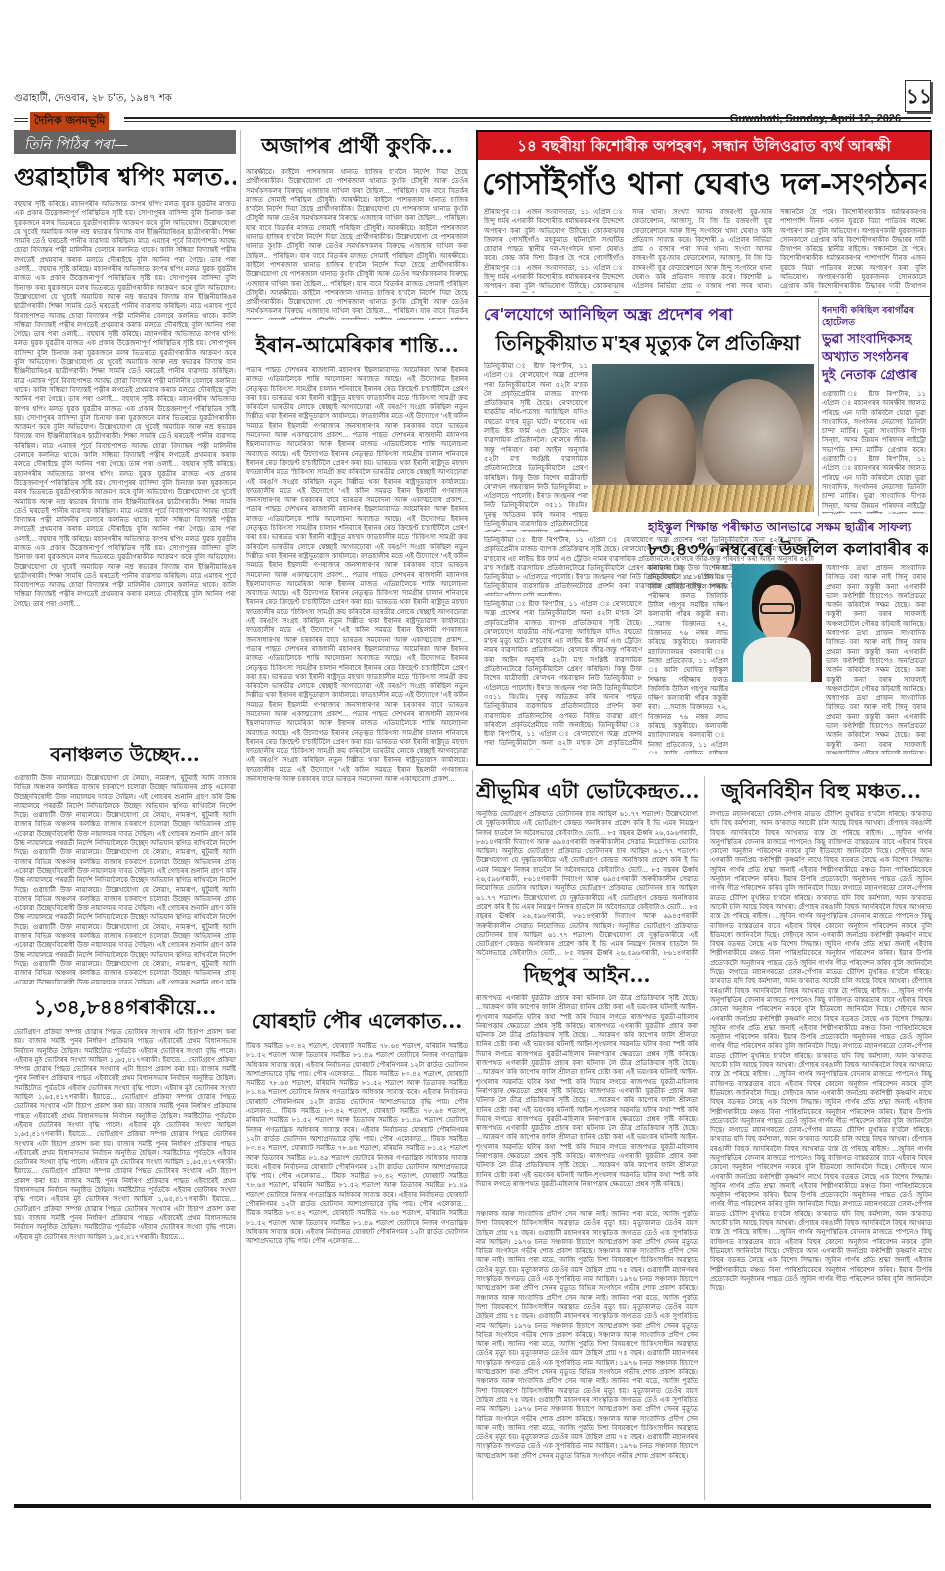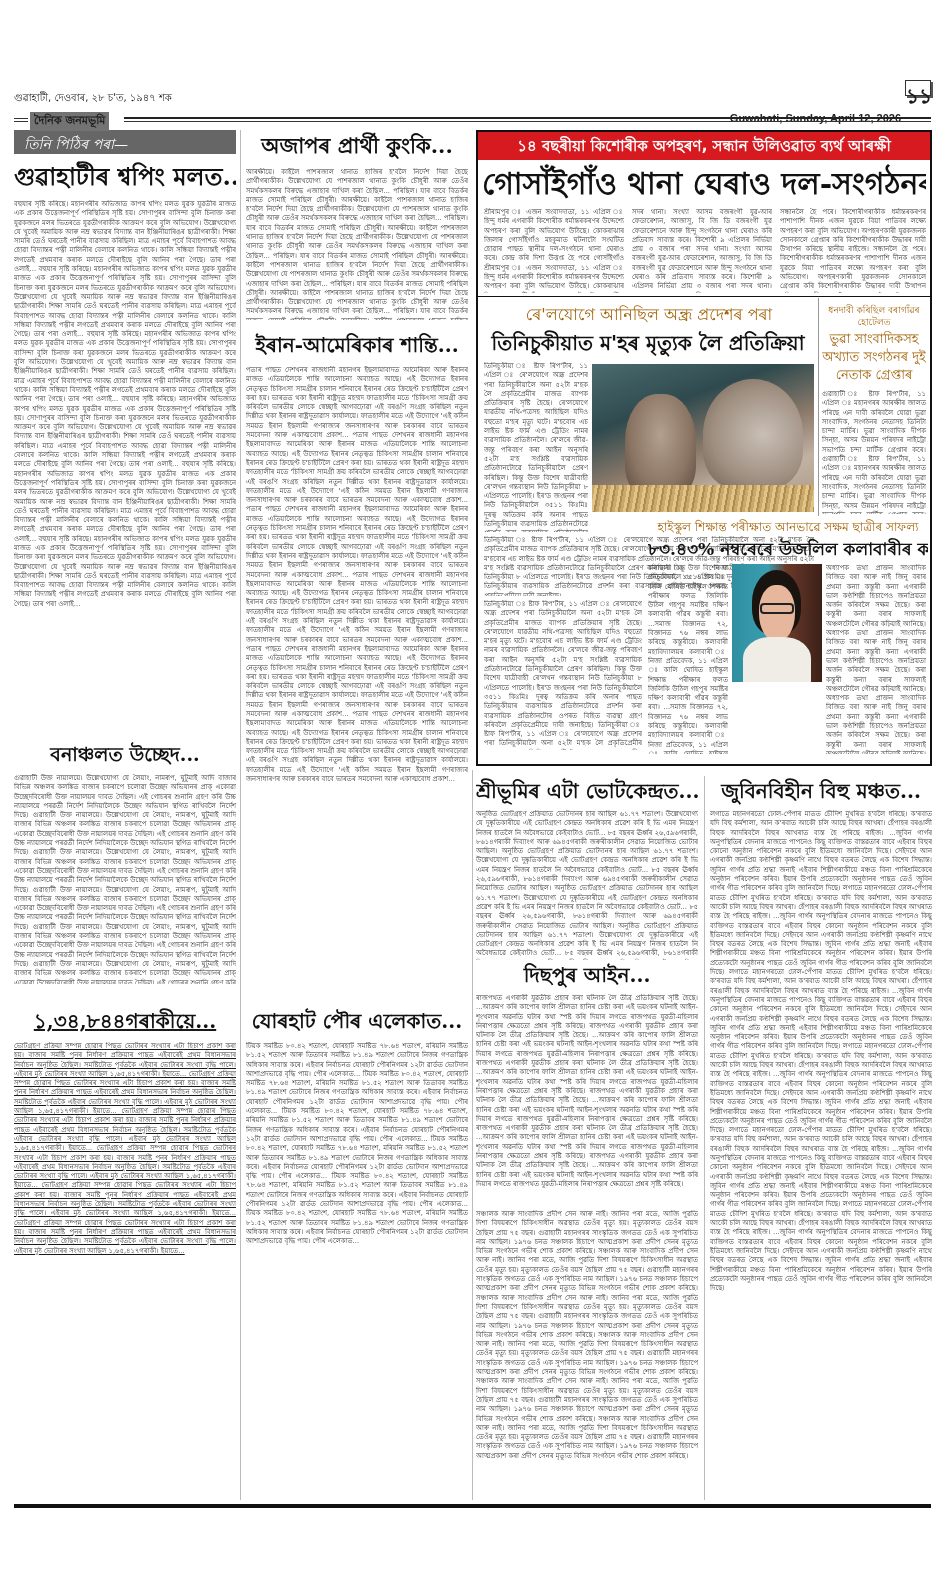--- a/index.html
+++ b/index.html
@@ -4,23 +4,23 @@
 <style>
   * { box-sizing: border-box; margin: 0; padding: 0; }
   html, body { width: 945px; height: 1571px; background: #fff; overflow: hidden; }
   body { position: relative; font-family: "DejaVu Sans", sans-serif; color: #1a1a1a; }
 
   .abs { position: absolute; }
 
   
   .date-left { left: 14px; top: 90px; font-size: 10px; color: #222; }
   .date-right { right: 44px; top: 88px; font-size: 11px; font-weight: bold; font-family: "Liberation Sans", sans-serif; color: #222; margin-top: 24px; }
-  .page-num { right: 14px; top: 80px; width: 26px; height: 16px; border: 1px solid #333; box-shadow: 2px 2px 0 #555; font-size: 20px; font-weight: bold; text-align: center; line-height: 30px; background: #fff; }
+  .page-num { right: 14px; top: 80px; width: 26px; height: 32px; border: 1px solid #333; box-shadow: 2px 2px 0 #555; font-size: 20px; font-weight: bold; text-align: center; line-height: 30px; background: #fff; }
   .masthead-row { left: 14px; right: 14px; top: 113px; height: 14px; }
-  .masthead-name { position: absolute; left: 16px; top: -1px; font-size: 11px; font-weight: bold; background: #737373; padding: 0 4px; z-index: 2; }
+  .masthead-name { position: absolute; left: 16px; top: -1px; font-size: 11px; font-weight: bold; background: #c2410c; padding: 0 4px; z-index: 2; }
   .masthead-rule-l { position: absolute; left: 0; width: 14px; top: 5px; border-top: 1px solid #333; border-bottom: 1px solid #333; height: 4px; }
   .masthead-rule-r { position: absolute; left: 110px; right: 0; top: 4px; border-top: 2px solid #222; border-bottom: 1px solid #333; height: 5px; }
 
   
   .col { position: absolute; overflow: hidden; }
   .col-rule { position: absolute; width: 1px; background: #bbb; }
 
   .kicker-box { left: 14px; top: 130px; width: 222px; height: 24px; background: #666; color: #fff; font-style: italic; font-size: 14px; padding: 3px 10px; }
   .headline { font-weight: bold; text-align: center; color: #111; font-family: "DejaVu Serif", serif; white-space: nowrap; overflow: hidden; }
   .body-text { font-size: 6.8px; line-height: 9.3px; text-align: justify; color: #333; font-family: "DejaVu Sans", sans-serif; }
@@ -33,21 +33,21 @@
   .photo-buffalo { position: absolute; background: linear-gradient(160deg, #4a6b6f 0%, #2f4a4e 30%, #8c7a6b 55%, #c2b2a3 75%, #a89683 100%); }
   .photo-buffalo .animal1 { position:absolute; left: 15%; top: 20%; width: 32%; height: 70%; background: radial-gradient(ellipse at 50% 40%, #b3a08f 0%, #8a7463 60%, #5a4a3f 100%); border-radius: 45% 45% 30% 30%; }
   .photo-buffalo .animal2 { position:absolute; left: 50%; top: 10%; width: 45%; height: 75%; background: radial-gradient(ellipse at 60% 50%, #c9bfb5 0%, #9e8e80 60%, #6d5e52 100%); border-radius: 50% 50% 35% 35%; }
   .photo-buffalo .straw { position:absolute; left:0; right:0; bottom:0; height: 18%; background: repeating-linear-gradient(100deg, #c9a86b 0 3px, #e0c488 3px 6px, #b08a4f 6px 8px); }
   .photo-girl { position: absolute; background: linear-gradient(90deg, #2f8fa0 0%, #3a9eb0 40%, #6b3a2a 60%, #3b2018 100%); overflow: hidden; }
   .photo-girl .hair { position:absolute; left: 22%; top: 5%; width: 55%; height: 55%; background: #1a1411; border-radius: 50% 50% 40% 40%; }
   .photo-girl .face { position:absolute; left: 30%; top: 18%; width: 40%; height: 48%; background: #e6b79c; border-radius: 45% 45% 50% 50%; }
   .photo-girl .glasses { position:absolute; left: 31%; top: 33%; width: 38%; height: 9%; border: 2px solid #222; border-radius: 4px; }
   .photo-girl .dress { position:absolute; left: 12%; top: 62%; width: 76%; height: 45%; background: #f0ede6; border-radius: 40% 40% 0 0; }
 
-  .side-head { text-align: center; font-weight: normal; color: #a16207; }
+  .side-head { text-align: left; font-weight: bold; color: #4c1d95; }
 
   .footer-rule { left: 14px; right: 14px; top: 1504px; height: 4px; background: #111; }
 </style>
 </head>
 <body>
 
 <div class="abs date-left">গুৱাহাটী, দেওবাৰ, ২৮ চ'ত, ১৯৪৭ শক</div>
 <div class="abs date-right">Guwahati, Sunday, April 12, 2026</div>
 <div class="abs page-num">১১</div>
 <div class="abs masthead-row">
@@ -60,21 +60,21 @@
 
 <div class="col" style="left:14px; top:160px; width:222px; height:1340px;">
   <div>
     <div class="headline" style="font-size:24px; line-height:34px; margin-bottom:6px;">গুৱাহাটীৰ শ্বপিং মলত...</div>
     <div class="body-text" style="height:520px; overflow:hidden;">বহুযাৰ সৃষ্টি কৰিছে। মহানগৰীৰ অভিজাত কাপৰ শ্বপিং মলত যুৱক যুৱতীৰ মাজত এক প্ৰকাৰ উত্তেজনাপূৰ্ণ পৰিস্থিতিৰ সৃষ্টি হয়। সোণাপুৰৰ বাসিন্দা বুলি চিনাক্ত কৰা যুৱকজনে মলৰ ভিতৰতে যুৱতীগৰাকীক আক্ৰমণ কৰে বুলি অভিযোগ। উল্লেখযোগ্য যে খুবেই অমায়িক আৰু নম্ৰ স্বভাৱৰ বিদ্যান্ত বান ইঞ্জিনীয়াৰিঙৰ ছাত্ৰীগৰাকী। শিক্ষা সামৰি তেওঁ ঘৰতেই পানীৰ ব্যৱসায় কৰিছিল। মাত্ৰ এমাহৰ পূৰ্বে বিবাহপাশত আবদ্ধ হোৱা বিদ্যান্তৰ পত্নী মালিনীৰ বেলাৰে কলনিত থাকে। কালি সন্ধিয়া বিদ্যান্তই পত্নীৰ লগতেই প্ৰথমবাৰ কৰাক মলতে দৌৰাইছে বুলি আনিব পৰা গৈছে। তাৰ পৰা ওলাই... বহুযাৰ সৃষ্টি কৰিছে। মহানগৰীৰ অভিজাত কাপৰ শ্বপিং মলত যুৱক যুৱতীৰ মাজত এক প্ৰকাৰ উত্তেজনাপূৰ্ণ পৰিস্থিতিৰ সৃষ্টি হয়। সোণাপুৰৰ বাসিন্দা বুলি চিনাক্ত কৰা যুৱকজনে মলৰ ভিতৰতে যুৱতীগৰাকীক আক্ৰমণ কৰে বুলি অভিযোগ। উল্লেখযোগ্য যে খুবেই অমায়িক আৰু নম্ৰ স্বভাৱৰ বিদ্যান্ত বান ইঞ্জিনীয়াৰিঙৰ ছাত্ৰীগৰাকী। শিক্ষা সামৰি তেওঁ ঘৰতেই পানীৰ ব্যৱসায় কৰিছিল। মাত্ৰ এমাহৰ পূৰ্বে বিবাহপাশত আবদ্ধ হোৱা বিদ্যান্তৰ পত্নী মালিনীৰ বেলাৰে কলনিত থাকে। কালি সন্ধিয়া বিদ্যান্তই পত্নীৰ লগতেই প্ৰথমবাৰ কৰাক মলতে দৌৰাইছে বুলি আনিব পৰা গৈছে। তাৰ পৰা ওলাই... বহুযাৰ সৃষ্টি কৰিছে। মহানগৰীৰ অভিজাত কাপৰ শ্বপিং মলত যুৱক যুৱতীৰ মাজত এক প্ৰকাৰ উত্তেজনাপূৰ্ণ পৰিস্থিতিৰ সৃষ্টি হয়। সোণাপুৰৰ বাসিন্দা বুলি চিনাক্ত কৰা যুৱকজনে মলৰ ভিতৰতে যুৱতীগৰাকীক আক্ৰমণ কৰে বুলি অভিযোগ। উল্লেখযোগ্য যে খুবেই অমায়িক আৰু নম্ৰ স্বভাৱৰ বিদ্যান্ত বান ইঞ্জিনীয়াৰিঙৰ ছাত্ৰীগৰাকী। শিক্ষা সামৰি তেওঁ ঘৰতেই পানীৰ ব্যৱসায় কৰিছিল। মাত্ৰ এমাহৰ পূৰ্বে বিবাহপাশত আবদ্ধ হোৱা বিদ্যান্তৰ পত্নী মালিনীৰ বেলাৰে কলনিত থাকে। কালি সন্ধিয়া বিদ্যান্তই পত্নীৰ লগতেই প্ৰথমবাৰ কৰাক মলতে দৌৰাইছে বুলি আনিব পৰা গৈছে। তাৰ পৰা ওলাই... বহুযাৰ সৃষ্টি কৰিছে। মহানগৰীৰ অভিজাত কাপৰ শ্বপিং মলত যুৱক যুৱতীৰ মাজত এক প্ৰকাৰ উত্তেজনাপূৰ্ণ পৰিস্থিতিৰ সৃষ্টি হয়। সোণাপুৰৰ বাসিন্দা বুলি চিনাক্ত কৰা যুৱকজনে মলৰ ভিতৰতে যুৱতীগৰাকীক আক্ৰমণ কৰে বুলি অভিযোগ। উল্লেখযোগ্য যে খুবেই অমায়িক আৰু নম্ৰ স্বভাৱৰ বিদ্যান্ত বান ইঞ্জিনীয়াৰিঙৰ ছাত্ৰীগৰাকী। শিক্ষা সামৰি তেওঁ ঘৰতেই পানীৰ ব্যৱসায় কৰিছিল। মাত্ৰ এমাহৰ পূৰ্বে বিবাহপাশত আবদ্ধ হোৱা বিদ্যান্তৰ পত্নী মালিনীৰ বেলাৰে কলনিত থাকে। কালি সন্ধিয়া বিদ্যান্তই পত্নীৰ লগতেই প্ৰথমবাৰ কৰাক মলতে দৌৰাইছে বুলি আনিব পৰা গৈছে। তাৰ পৰা ওলাই... বহুযাৰ সৃষ্টি কৰিছে। মহানগৰীৰ অভিজাত কাপৰ শ্বপিং মলত যুৱক যুৱতীৰ মাজত এক প্ৰকাৰ উত্তেজনাপূৰ্ণ পৰিস্থিতিৰ সৃষ্টি হয়। সোণাপুৰৰ বাসিন্দা বুলি চিনাক্ত কৰা যুৱকজনে মলৰ ভিতৰতে যুৱতীগৰাকীক আক্ৰমণ কৰে বুলি অভিযোগ। উল্লেখযোগ্য যে খুবেই অমায়িক আৰু নম্ৰ স্বভাৱৰ বিদ্যান্ত বান ইঞ্জিনীয়াৰিঙৰ ছাত্ৰীগৰাকী। শিক্ষা সামৰি তেওঁ ঘৰতেই পানীৰ ব্যৱসায় কৰিছিল। মাত্ৰ এমাহৰ পূৰ্বে বিবাহপাশত আবদ্ধ হোৱা বিদ্যান্তৰ পত্নী মালিনীৰ বেলাৰে কলনিত থাকে। কালি সন্ধিয়া বিদ্যান্তই পত্নীৰ লগতেই প্ৰথমবাৰ কৰাক মলতে দৌৰাইছে বুলি আনিব পৰা গৈছে। তাৰ পৰা ওলাই... বহুযাৰ সৃষ্টি কৰিছে। মহানগৰীৰ অভিজাত কাপৰ শ্বপিং মলত যুৱক যুৱতীৰ মাজত এক প্ৰকাৰ উত্তেজনাপূৰ্ণ পৰিস্থিতিৰ সৃষ্টি হয়। সোণাপুৰৰ বাসিন্দা বুলি চিনাক্ত কৰা যুৱকজনে মলৰ ভিতৰতে যুৱতীগৰাকীক আক্ৰমণ কৰে বুলি অভিযোগ। উল্লেখযোগ্য যে খুবেই অমায়িক আৰু নম্ৰ স্বভাৱৰ বিদ্যান্ত বান ইঞ্জিনীয়াৰিঙৰ ছাত্ৰীগৰাকী। শিক্ষা সামৰি তেওঁ ঘৰতেই পানীৰ ব্যৱসায় কৰিছিল। মাত্ৰ এমাহৰ পূৰ্বে বিবাহপাশত আবদ্ধ হোৱা বিদ্যান্তৰ পত্নী মালিনীৰ বেলাৰে কলনিত থাকে। কালি সন্ধিয়া বিদ্যান্তই পত্নীৰ লগতেই প্ৰথমবাৰ কৰাক মলতে দৌৰাইছে বুলি আনিব পৰা গৈছে। তাৰ পৰা ওলাই... </div>
   </div>
   <div style="margin-top:20px;">
     <div class="headline" style="font-size:19px; line-height:28px; margin-bottom:6px;">বনাঞ্চলত উচ্ছেদ...</div>
     <div class="body-text" style="height:210px; overflow:hidden;">গুৱাহাটী উক্ত নায়ালয়ে। উল্লেখযোগ্য যে লৈয়াং, নামৰূপ, ঘুটুমাই আদি বাজাৰ বিভিন্ন অঞ্চলৰ কলঙ্কিত বাজাৰ চকৰাপে চলোৱা উচ্ছেদ অভিযানৰ প্ৰাক্ একোৱা উচ্ছেদবিৰোধী উক্ত নায়ালয়ৰ দাবত দৈছিল। এই গোচৰৰ শুনানি গ্ৰহণ কৰি উচ্চ ন্যায়ালয়ে পৰৱৰ্তী নিৰ্দেশ নিদিয়ালৈকে উচ্ছেদ অভিযান স্থগিত ৰাখিবলৈ নিৰ্দেশ দিছে। গুৱাহাটী উক্ত নায়ালয়ে। উল্লেখযোগ্য যে লৈয়াং, নামৰূপ, ঘুটুমাই আদি বাজাৰ বিভিন্ন অঞ্চলৰ কলঙ্কিত বাজাৰ চকৰাপে চলোৱা উচ্ছেদ অভিযানৰ প্ৰাক্ একোৱা উচ্ছেদবিৰোধী উক্ত নায়ালয়ৰ দাবত দৈছিল। এই গোচৰৰ শুনানি গ্ৰহণ কৰি উচ্চ ন্যায়ালয়ে পৰৱৰ্তী নিৰ্দেশ নিদিয়ালৈকে উচ্ছেদ অভিযান স্থগিত ৰাখিবলৈ নিৰ্দেশ দিছে। গুৱাহাটী উক্ত নায়ালয়ে। উল্লেখযোগ্য যে লৈয়াং, নামৰূপ, ঘুটুমাই আদি বাজাৰ বিভিন্ন অঞ্চলৰ কলঙ্কিত বাজাৰ চকৰাপে চলোৱা উচ্ছেদ অভিযানৰ প্ৰাক্ একোৱা উচ্ছেদবিৰোধী উক্ত নায়ালয়ৰ দাবত দৈছিল। এই গোচৰৰ শুনানি গ্ৰহণ কৰি উচ্চ ন্যায়ালয়ে পৰৱৰ্তী নিৰ্দেশ নিদিয়ালৈকে উচ্ছেদ অভিযান স্থগিত ৰাখিবলৈ নিৰ্দেশ দিছে। গুৱাহাটী উক্ত নায়ালয়ে। উল্লেখযোগ্য যে লৈয়াং, নামৰূপ, ঘুটুমাই আদি বাজাৰ বিভিন্ন অঞ্চলৰ কলঙ্কিত বাজাৰ চকৰাপে চলোৱা উচ্ছেদ অভিযানৰ প্ৰাক্ একোৱা উচ্ছেদবিৰোধী উক্ত নায়ালয়ৰ দাবত দৈছিল। এই গোচৰৰ শুনানি গ্ৰহণ কৰি উচ্চ ন্যায়ালয়ে পৰৱৰ্তী নিৰ্দেশ নিদিয়ালৈকে উচ্ছেদ অভিযান স্থগিত ৰাখিবলৈ নিৰ্দেশ দিছে। গুৱাহাটী উক্ত নায়ালয়ে। উল্লেখযোগ্য যে লৈয়াং, নামৰূপ, ঘুটুমাই আদি বাজাৰ বিভিন্ন অঞ্চলৰ কলঙ্কিত বাজাৰ চকৰাপে চলোৱা উচ্ছেদ অভিযানৰ প্ৰাক্ একোৱা উচ্ছেদবিৰোধী উক্ত নায়ালয়ৰ দাবত দৈছিল। এই গোচৰৰ শুনানি গ্ৰহণ কৰি উচ্চ ন্যায়ালয়ে পৰৱৰ্তী নিৰ্দেশ নিদিয়ালৈকে উচ্ছেদ অভিযান স্থগিত ৰাখিবলৈ নিৰ্দেশ দিছে। গুৱাহাটী উক্ত নায়ালয়ে। উল্লেখযোগ্য যে লৈয়াং, নামৰূপ, ঘুটুমাই আদি বাজাৰ বিভিন্ন অঞ্চলৰ কলঙ্কিত বাজাৰ চকৰাপে চলোৱা উচ্ছেদ অভিযানৰ প্ৰাক্ একোৱা উচ্ছেদবিৰোধী উক্ত নায়ালয়ৰ দাবত দৈছিল। এই গোচৰৰ শুনানি গ্ৰহণ কৰি উচ্চ ন্যায়ালয়ে পৰৱৰ্তী নিৰ্দেশ নিদিয়ালৈকে উচ্ছেদ অভিযান স্থগিত ৰাখিবলৈ নিৰ্দেশ দিছে। </div>
   </div>
-  <div style="margin-top:22px;text-decoration:underline;">
+  <div style="margin-top:8px;">
     <div class="headline" style="font-size:20px; line-height:30px; margin-bottom:6px;">১,৩৪,৮৪৪গৰাকীয়ে...</div>
     <div class="body-text" style="height:500px; overflow:hidden;">ভোটগ্ৰহণ প্ৰক্ৰিয়া সম্পন্ন হোৱাৰ পিছত ভোটাৰৰ সংখ্যাৰ এটা হিচাপ প্ৰকাশ কৰা হয়। বাজাৰ সমষ্টি পুনৰ নিৰ্ধাৰণ প্ৰক্ৰিয়াৰ পাছত এইবাৰেই প্ৰথম বিধানসভাৰ নিৰ্বাচন অনুষ্ঠিত হৈছিল। সমষ্টিটোত পূৰ্বতকৈ এইবাৰ ভোটাৰৰ সংখ্যা বৃদ্ধি পালে। এইবাৰ মুঠ ভোটাৰৰ সংখ্যা আছিল ১,৬৫,৪১৭গৰাকী। ইয়াতে... ভোটগ্ৰহণ প্ৰক্ৰিয়া সম্পন্ন হোৱাৰ পিছত ভোটাৰৰ সংখ্যাৰ এটা হিচাপ প্ৰকাশ কৰা হয়। বাজাৰ সমষ্টি পুনৰ নিৰ্ধাৰণ প্ৰক্ৰিয়াৰ পাছত এইবাৰেই প্ৰথম বিধানসভাৰ নিৰ্বাচন অনুষ্ঠিত হৈছিল। সমষ্টিটোত পূৰ্বতকৈ এইবাৰ ভোটাৰৰ সংখ্যা বৃদ্ধি পালে। এইবাৰ মুঠ ভোটাৰৰ সংখ্যা আছিল ১,৬৫,৪১৭গৰাকী। ইয়াতে... ভোটগ্ৰহণ প্ৰক্ৰিয়া সম্পন্ন হোৱাৰ পিছত ভোটাৰৰ সংখ্যাৰ এটা হিচাপ প্ৰকাশ কৰা হয়। বাজাৰ সমষ্টি পুনৰ নিৰ্ধাৰণ প্ৰক্ৰিয়াৰ পাছত এইবাৰেই প্ৰথম বিধানসভাৰ নিৰ্বাচন অনুষ্ঠিত হৈছিল। সমষ্টিটোত পূৰ্বতকৈ এইবাৰ ভোটাৰৰ সংখ্যা বৃদ্ধি পালে। এইবাৰ মুঠ ভোটাৰৰ সংখ্যা আছিল ১,৬৫,৪১৭গৰাকী। ইয়াতে... ভোটগ্ৰহণ প্ৰক্ৰিয়া সম্পন্ন হোৱাৰ পিছত ভোটাৰৰ সংখ্যাৰ এটা হিচাপ প্ৰকাশ কৰা হয়। বাজাৰ সমষ্টি পুনৰ নিৰ্ধাৰণ প্ৰক্ৰিয়াৰ পাছত এইবাৰেই প্ৰথম বিধানসভাৰ নিৰ্বাচন অনুষ্ঠিত হৈছিল। সমষ্টিটোত পূৰ্বতকৈ এইবাৰ ভোটাৰৰ সংখ্যা বৃদ্ধি পালে। এইবাৰ মুঠ ভোটাৰৰ সংখ্যা আছিল ১,৬৫,৪১৭গৰাকী। ইয়াতে... ভোটগ্ৰহণ প্ৰক্ৰিয়া সম্পন্ন হোৱাৰ পিছত ভোটাৰৰ সংখ্যাৰ এটা হিচাপ প্ৰকাশ কৰা হয়। বাজাৰ সমষ্টি পুনৰ নিৰ্ধাৰণ প্ৰক্ৰিয়াৰ পাছত এইবাৰেই প্ৰথম বিধানসভাৰ নিৰ্বাচন অনুষ্ঠিত হৈছিল। সমষ্টিটোত পূৰ্বতকৈ এইবাৰ ভোটাৰৰ সংখ্যা বৃদ্ধি পালে। এইবাৰ মুঠ ভোটাৰৰ সংখ্যা আছিল ১,৬৫,৪১৭গৰাকী। ইয়াতে... ভোটগ্ৰহণ প্ৰক্ৰিয়া সম্পন্ন হোৱাৰ পিছত ভোটাৰৰ সংখ্যাৰ এটা হিচাপ প্ৰকাশ কৰা হয়। বাজাৰ সমষ্টি পুনৰ নিৰ্ধাৰণ প্ৰক্ৰিয়াৰ পাছত এইবাৰেই প্ৰথম বিধানসভাৰ নিৰ্বাচন অনুষ্ঠিত হৈছিল। সমষ্টিটোত পূৰ্বতকৈ এইবাৰ ভোটাৰৰ সংখ্যা বৃদ্ধি পালে। এইবাৰ মুঠ ভোটাৰৰ সংখ্যা আছিল ১,৬৫,৪১৭গৰাকী। ইয়াতে... </div>
   </div>
 </div>
 
 <div class="col-rule" style="left:240px; top:130px; height:1370px;"></div>
 
 <div class="col" style="left:246px; top:130px; width:222px; height:1370px;">
   <div>
     <div class="headline" style="font-size:21px; line-height:32px; margin-bottom:6px;">অজাপৰ প্ৰাৰ্থী কুংকি...</div>
@@ -96,21 +96,21 @@
   <div class="red-banner">১৪ বছৰীয়া কিশোৰীক অপহৰণ, সন্ধান উলিওৱাত ব্যৰ্থ আৰক্ষী</div>
   <div class="big-head headline">গোসাঁইগাঁও থানা ঘেৰাও দল-সংগঠনৰ</div>
 
   <div class="body-text" style="position:absolute; left:6px; top:76px; width:140px; height:85px; overflow:hidden;">শ্ৰীৰামপুৰ ঃ এজন সংবাদদাতা, ১১ এপ্ৰিল ঃ হিন্দু ধৰ্মৰ এগৰাকী কিশোৰীক ধৰ্মান্তৰকৰণৰ উদ্দেশ্যে অপহৰণ কৰা বুলি অভিযোগ উঠিছে। কোকৰাঝাৰ জিলাৰ গোসাঁইগাঁও মহকুমাত ঘটনাটো সংঘটিত হোৱাৰ পাছত স্থানীয় দল-সংগঠনে থানা ঘেৰাও কৰে। কেন্দ্ৰ কৰি দিশা উত্তপ্ত হৈ পৰে গোসাঁইগাঁও শ্ৰীৰামপুৰ ঃ এজন সংবাদদাতা, ১১ এপ্ৰিল ঃ হিন্দু ধৰ্মৰ এগৰাকী কিশোৰীক ধৰ্মান্তৰকৰণৰ উদ্দেশ্যে অপহৰণ কৰা বুলি অভিযোগ উঠিছে। কোকৰাঝাৰ জিলাৰ গোসাঁইগাঁও মহকুমাত ঘটনাটো সংঘটিত হোৱাৰ পাছত স্থানীয় দল-সংগঠনে থানা ঘেৰাও কৰে। কেন্দ্ৰ কৰি দিশা উত্তপ্ত হৈ পৰে গোসাঁইগাঁও শ্ৰীৰামপুৰ ঃ এজন সংবাদদাতা, ১১ এপ্ৰিল ঃ হিন্দু ধৰ্মৰ এগৰাকী কিশোৰীক ধৰ্মান্তৰকৰণৰ উদ্দেশ্যে অপহৰণ কৰা বুলি অভিযোগ উঠিছে। কোকৰাঝাৰ জিলাৰ গোসাঁইগাঁও মহকুমাত ঘটনাটো সংঘটিত হোৱাৰ পাছত স্থানীয় দল-সংগঠনে থানা ঘেৰাও কৰে। কেন্দ্ৰ কৰি দিশা উত্তপ্ত হৈ পৰে গোসাঁইগাঁও শ্ৰীৰামপুৰ ঃ এজন সংবাদদাতা, ১১ এপ্ৰিল ঃ হিন্দু ধৰ্মৰ এগৰাকী কিশোৰীক ধৰ্মান্তৰকৰণৰ উদ্দেশ্যে অপহৰণ কৰা বুলি অভিযোগ উঠিছে। কোকৰাঝাৰ জিলাৰ গোসাঁইগাঁও মহকুমাত ঘটনাটো সংঘটিত হোৱাৰ পাছত স্থানীয় দল-সংগঠনে থানা ঘেৰাও কৰে। কেন্দ্ৰ কৰি দিশা উত্তপ্ত হৈ পৰে গোসাঁইগাঁও শ্ৰীৰামপুৰ ঃ এজন সংবাদদাতা, ১১ এপ্ৰিল ঃ হিন্দু ধৰ্মৰ এগৰাকী কিশোৰীক ধৰ্মান্তৰকৰণৰ উদ্দেশ্যে অপহৰণ কৰা বুলি অভিযোগ উঠিছে। কোকৰাঝাৰ জিলাৰ গোসাঁইগাঁও মহকুমাত ঘটনাটো সংঘটিত হোৱাৰ পাছত স্থানীয় দল-সংগঠনে থানা ঘেৰাও কৰে। কেন্দ্ৰ কৰি দিশা উত্তপ্ত হৈ পৰে গোসাঁইগাঁও শ্ৰীৰামপুৰ ঃ এজন সংবাদদাতা, ১১ এপ্ৰিল ঃ হিন্দু ধৰ্মৰ এগৰাকী কিশোৰীক ধৰ্মান্তৰকৰণৰ উদ্দেশ্যে অপহৰণ কৰা বুলি অভিযোগ উঠিছে। কোকৰাঝাৰ জিলাৰ গোসাঁইগাঁও মহকুমাত ঘটনাটো সংঘটিত হোৱাৰ পাছত স্থানীয় দল-সংগঠনে থানা ঘেৰাও কৰে। কেন্দ্ৰ কৰি দিশা উত্তপ্ত হৈ পৰে গোসাঁইগাঁও </div>
   <div class="body-text" style="position:absolute; left:154px; top:76px; width:140px; height:85px; overflow:hidden;">সদৰ থানা। সংখ্যা আসম বজৰংগী যুৱ-আৰ ফেডাৰেশ্যন, আজাসু, বি জি ডি বজৰংগী যুৱ ফেডাৰেশ্যনে আৰু হিন্দু সংগঠনে থানা ঘেৰাও কৰি প্ৰতিবাদ সাব্যস্ত কৰে। কিশোৰী ৯ এপ্ৰিলৰ নিৰ্ভিয়া প্ৰায় ৩ বজাৰ পৰা সদৰ থানা। সংখ্যা আসম বজৰংগী যুৱ-আৰ ফেডাৰেশ্যন, আজাসু, বি জি ডি বজৰংগী যুৱ ফেডাৰেশ্যনে আৰু হিন্দু সংগঠনে থানা ঘেৰাও কৰি প্ৰতিবাদ সাব্যস্ত কৰে। কিশোৰী ৯ এপ্ৰিলৰ নিৰ্ভিয়া প্ৰায় ৩ বজাৰ পৰা সদৰ থানা। সংখ্যা আসম বজৰংগী যুৱ-আৰ ফেডাৰেশ্যন, আজাসু, বি জি ডি বজৰংগী যুৱ ফেডাৰেশ্যনে আৰু হিন্দু সংগঠনে থানা ঘেৰাও কৰি প্ৰতিবাদ সাব্যস্ত কৰে। কিশোৰী ৯ এপ্ৰিলৰ নিৰ্ভিয়া প্ৰায় ৩ বজাৰ পৰা সদৰ থানা। সংখ্যা আসম বজৰংগী যুৱ-আৰ ফেডাৰেশ্যন, আজাসু, বি জি ডি বজৰংগী যুৱ ফেডাৰেশ্যনে আৰু হিন্দু সংগঠনে থানা ঘেৰাও কৰি প্ৰতিবাদ সাব্যস্ত কৰে। কিশোৰী ৯ এপ্ৰিলৰ নিৰ্ভিয়া প্ৰায় ৩ বজাৰ পৰা সদৰ থানা। সংখ্যা আসম বজৰংগী যুৱ-আৰ ফেডাৰেশ্যন, আজাসু, বি জি ডি বজৰংগী যুৱ ফেডাৰেশ্যনে আৰু হিন্দু সংগঠনে থানা ঘেৰাও কৰি প্ৰতিবাদ সাব্যস্ত কৰে। কিশোৰী ৯ এপ্ৰিলৰ নিৰ্ভিয়া প্ৰায় ৩ বজাৰ পৰা সদৰ থানা। সংখ্যা আসম বজৰংগী যুৱ-আৰ ফেডাৰেশ্যন, আজাসু, বি জি ডি বজৰংগী যুৱ ফেডাৰেশ্যনে আৰু হিন্দু সংগঠনে থানা ঘেৰাও কৰি প্ৰতিবাদ সাব্যস্ত কৰে। কিশোৰী ৯ এপ্ৰিলৰ নিৰ্ভিয়া প্ৰায় ৩ বজাৰ পৰা </div>
   <div class="body-text" style="position:absolute; left:302px; top:76px; width:146px; height:85px; overflow:hidden;">সন্ধানলৈ হৈ পৰে। কিশোৰীগৰাকীক ধৰ্মান্তৰকৰণৰ পাশাপাশি দীনক এজন যুৱকে বিয়া পাতিবৰ লক্ষ্যে অপহৰণ কৰা বুলি অভিযোগ। অপহৰণকাৰী যুৱকজনক সোনকালে গ্ৰেপ্তাৰ কৰি কিশোৰীগৰাকীক উদ্ধাৰৰ দাবী উত্থাপন কৰিছে স্থানীয় ৰাইজে। সন্ধানলৈ হৈ পৰে। কিশোৰীগৰাকীক ধৰ্মান্তৰকৰণৰ পাশাপাশি দীনক এজন যুৱকে বিয়া পাতিবৰ লক্ষ্যে অপহৰণ কৰা বুলি অভিযোগ। অপহৰণকাৰী যুৱকজনক সোনকালে গ্ৰেপ্তাৰ কৰি কিশোৰীগৰাকীক উদ্ধাৰৰ দাবী উত্থাপন কৰিছে স্থানীয় ৰাইজে। সন্ধানলৈ হৈ পৰে। কিশোৰীগৰাকীক ধৰ্মান্তৰকৰণৰ পাশাপাশি দীনক এজন যুৱকে বিয়া পাতিবৰ লক্ষ্যে অপহৰণ কৰা বুলি অভিযোগ। অপহৰণকাৰী যুৱকজনক সোনকালে গ্ৰেপ্তাৰ কৰি কিশোৰীগৰাকীক উদ্ধাৰৰ দাবী উত্থাপন কৰিছে স্থানীয় ৰাইজে। সন্ধানলৈ হৈ পৰে। কিশোৰীগৰাকীক ধৰ্মান্তৰকৰণৰ পাশাপাশি দীনক এজন যুৱকে বিয়া পাতিবৰ লক্ষ্যে অপহৰণ কৰা বুলি অভিযোগ। অপহৰণকাৰী যুৱকজনক সোনকালে গ্ৰেপ্তাৰ কৰি কিশোৰীগৰাকীক উদ্ধাৰৰ দাবী উত্থাপন কৰিছে স্থানীয় ৰাইজে। সন্ধানলৈ হৈ পৰে। কিশোৰীগৰাকীক ধৰ্মান্তৰকৰণৰ পাশাপাশি দীনক এজন যুৱকে বিয়া পাতিবৰ লক্ষ্যে অপহৰণ কৰা বুলি অভিযোগ। অপহৰণকাৰী যুৱকজনক সোনকালে গ্ৰেপ্তাৰ কৰি কিশোৰীগৰাকীক উদ্ধাৰৰ দাবী উত্থাপন কৰিছে স্থানীয় ৰাইজে। সন্ধানলৈ হৈ পৰে। কিশোৰীগৰাকীক ধৰ্মান্তৰকৰণৰ পাশাপাশি দীনক এজন যুৱকে বিয়া পাতিবৰ লক্ষ্যে অপহৰণ কৰা বুলি অভিযোগ। অপহৰণকাৰী যুৱকজনক সোনকালে গ্ৰেপ্তাৰ কৰি কিশোৰীগৰাকীক উদ্ধাৰৰ দাবী উত্থাপন কৰিছে স্থানীয় ৰাইজে। </div>
 
   <div class="inner-rule" style="top:164px;"></div>
 
   <div class="side-head" style="position:absolute; left:6px; top:170px; width:330px; font-size:16px; line-height:26px; white-space:nowrap; overflow:hidden;">ৰে'লযোগে আনিছিল অন্ধ্ৰ প্ৰদেশৰ পৰা</div>
-  <div class="headline" style="position:absolute; left:2px; top:196px; width:336px; font-size:20px; line-height:30px;">তিনিচুকীয়াত ম'হৰ মৃত্যুক লৈ প্ৰতিক্ৰিয়া</div>
+  <div class="headline" style="position:absolute; left:2px; top:196px; width:336px; font-size:20px; line-height:30px;font-family:Liberation Serif, serif;">তিনিচুকীয়াত ম'হৰ মৃত্যুক লৈ প্ৰতিক্ৰিয়া</div>
   <div class="body-text" style="position:absolute; left:6px; top:230px; width:104px; height:170px; overflow:hidden;">তিনিচুকীয়া ঃ ষ্টাফ ৰিপ'ৰ্টাৰ, ১১ এপ্ৰিল ঃ ৰে'লযোগে অন্ধ্ৰ প্ৰদেশৰ পৰা তিনিচুকীয়ালৈ অনা ৫২টা ম'হক লৈ প্ৰকৃতিপ্ৰেমীৰ মাজত ব্যাপক প্ৰতিক্ৰিয়াৰ সৃষ্টি হৈছে। ৰে'লযোগে যাৱতীয় নথি-পত্ৰসহ আহিছিল যদিও বহুতো ম'হৰ মৃত্যু ঘটে। ম'হবোৰ এচ লাইভ ষ্টক ফাৰ্ম এণ্ড ট্ৰেডিং নামৰ ব্যৱসায়িক প্ৰতিষ্ঠানলৈ। ৰে'লৰে জীৱ-জন্তু পৰিবহণ কৰা আইন অনুসৰি ৫২টা ম'হ সংশ্লিষ্ট ব্যৱসায়িক প্ৰতিষ্ঠানটোৱে তিনিচুকীয়ালৈ প্ৰেৰণ কৰিছিল। কিন্তু উক্ত বিশেষ যাত্ৰীবাহী ৰে'লখন গন্তব্যস্থান নিউ তিনিচুকীয়া ৮ এপ্ৰিলতে পালেহি। ইৰ'ড জংছনৰ পৰা নিউ তিনিচুকীয়ালৈ ৩৫১১ কিঃমিঃ দূৰত্ব অতিক্ৰম কৰি অনাৰ পাছত তিনিচুকীয়াৰ ব্যৱসায়িক প্ৰতিষ্ঠানটোৱে প্ৰদৰ্শন কৰা ব্যৱসায়িক প্ৰতিষ্ঠানটোৰ ওপৰত বিহিত ব্যৱস্থা গ্ৰহণ কৰিবলৈ প্ৰকৃতিপ্ৰেমীয়ে দাবী জনাইছে। তিনিচুকীয়া ঃ ষ্টাফ ৰিপ'ৰ্টাৰ, ১১ এপ্ৰিল ঃ ৰে'লযোগে অন্ধ্ৰ প্ৰদেশৰ পৰা তিনিচুকীয়ালৈ অনা ৫২টা ম'হক লৈ প্ৰকৃতিপ্ৰেমীৰ মাজত ব্যাপক প্ৰতিক্ৰিয়াৰ সৃষ্টি হৈছে। ৰে'লযোগে যাৱতীয় নথি-পত্ৰসহ আহিছিল যদিও বহুতো ম'হৰ মৃত্যু ঘটে। ম'হবোৰ এচ লাইভ ষ্টক ফাৰ্ম এণ্ড ট্ৰেডিং নামৰ ব্যৱসায়িক প্ৰতিষ্ঠানলৈ। ৰে'লৰে জীৱ-জন্তু পৰিবহণ কৰা আইন অনুসৰি ৫২টা ম'হ সংশ্লিষ্ট ব্যৱসায়িক প্ৰতিষ্ঠানটোৱে তিনিচুকীয়ালৈ প্ৰেৰণ কৰিছিল। কিন্তু উক্ত বিশেষ যাত্ৰীবাহী ৰে'লখন গন্তব্যস্থান নিউ তিনিচুকীয়া ৮ এপ্ৰিলতে পালেহি। ইৰ'ড জংছনৰ পৰা নিউ তিনিচুকীয়ালৈ ৩৫১১ কিঃমিঃ দূৰত্ব অতিক্ৰম কৰি অনাৰ পাছত তিনিচুকীয়াৰ ব্যৱসায়িক প্ৰতিষ্ঠানটোৱে প্ৰদৰ্শন কৰা ব্যৱসায়িক প্ৰতিষ্ঠানটোৰ ওপৰত বিহিত ব্যৱস্থা গ্ৰহণ কৰিবলৈ প্ৰকৃতিপ্ৰেমীয়ে দাবী জনাইছে। তিনিচুকীয়া ঃ ষ্টাফ ৰিপ'ৰ্টাৰ, ১১ এপ্ৰিল ঃ ৰে'লযোগে অন্ধ্ৰ প্ৰদেশৰ পৰা তিনিচুকীয়ালৈ অনা ৫২টা ম'হক লৈ প্ৰকৃতিপ্ৰেমীৰ মাজত ব্যাপক প্ৰতিক্ৰিয়াৰ সৃষ্টি হৈছে। ৰে'লযোগে যাৱতীয় নথি-পত্ৰসহ আহিছিল যদিও বহুতো ম'হৰ মৃত্যু ঘটে। ম'হবোৰ এচ লাইভ ষ্টক ফাৰ্ম এণ্ড ট্ৰেডিং নামৰ ব্যৱসায়িক প্ৰতিষ্ঠানলৈ। ৰে'লৰে জীৱ-জন্তু পৰিবহণ কৰা আইন অনুসৰি ৫২টা ম'হ সংশ্লিষ্ট ব্যৱসায়িক প্ৰতিষ্ঠানটোৱে তিনিচুকীয়ালৈ প্ৰেৰণ কৰিছিল। কিন্তু উক্ত বিশেষ যাত্ৰীবাহী ৰে'লখন গন্তব্যস্থান নিউ তিনিচুকীয়া ৮ এপ্ৰিলতে পালেহি। ইৰ'ড জংছনৰ পৰা নিউ তিনিচুকীয়ালৈ ৩৫১১ কিঃমিঃ দূৰত্ব অতিক্ৰম কৰি অনাৰ পাছত তিনিচুকীয়াৰ ব্যৱসায়িক প্ৰতিষ্ঠানটোৱে প্ৰদৰ্শন কৰা ব্যৱসায়িক প্ৰতিষ্ঠানটোৰ ওপৰত বিহিত ব্যৱস্থা গ্ৰহণ কৰিবলৈ প্ৰকৃতিপ্ৰেমীয়ে দাবী জনাইছে। তিনিচুকীয়া ঃ ষ্টাফ ৰিপ'ৰ্টাৰ, ১১ এপ্ৰিল ঃ ৰে'লযোগে অন্ধ্ৰ প্ৰদেশৰ পৰা তিনিচুকীয়ালৈ অনা ৫২টা ম'হক লৈ প্ৰকৃতিপ্ৰেমীৰ মাজত ব্যাপক প্ৰতিক্ৰিয়াৰ সৃষ্টি হৈছে। ৰে'লযোগে যাৱতীয় নথি-পত্ৰসহ আহিছিল যদিও বহুতো ম'হৰ মৃত্যু ঘটে। ম'হবোৰ এচ লাইভ ষ্টক ফাৰ্ম এণ্ড ট্ৰেডিং নামৰ ব্যৱসায়িক প্ৰতিষ্ঠানলৈ। ৰে'লৰে জীৱ-জন্তু পৰিবহণ কৰা আইন অনুসৰি ৫২টা ম'হ সংশ্লিষ্ট ব্যৱসায়িক প্ৰতিষ্ঠানটোৱে তিনিচুকীয়ালৈ প্ৰেৰণ কৰিছিল। কিন্তু উক্ত বিশেষ যাত্ৰীবাহী ৰে'লখন গন্তব্যস্থান নিউ তিনিচুকীয়া ৮ এপ্ৰিলতে পালেহি। ইৰ'ড জংছনৰ পৰা নিউ তিনিচুকীয়ালৈ ৩৫১১ কিঃমিঃ দূৰত্ব অতিক্ৰম কৰি অনাৰ পাছত তিনিচুকীয়াৰ ব্যৱসায়িক প্ৰতিষ্ঠানটোৱে প্ৰদৰ্শন কৰা ব্যৱসায়িক প্ৰতিষ্ঠানটোৰ ওপৰত বিহিত ব্যৱস্থা গ্ৰহণ কৰিবলৈ প্ৰকৃতিপ্ৰেমীয়ে দাবী জনাইছে। তিনিচুকীয়া ঃ ষ্টাফ ৰিপ'ৰ্টাৰ, ১১ এপ্ৰিল ঃ ৰে'লযোগে অন্ধ্ৰ প্ৰদেশৰ পৰা তিনিচুকীয়ালৈ অনা ৫২টা ম'হক লৈ প্ৰকৃতিপ্ৰেমীৰ মাজত ব্যাপক প্ৰতিক্ৰিয়াৰ সৃষ্টি হৈছে। ৰে'লযোগে যাৱতীয় নথি-পত্ৰসহ আহিছিল যদিও বহুতো ম'হৰ মৃত্যু ঘটে। ম'হবোৰ এচ লাইভ ষ্টক ফাৰ্ম এণ্ড ট্ৰেডিং নামৰ ব্যৱসায়িক প্ৰতিষ্ঠানলৈ। ৰে'লৰে জীৱ-জন্তু পৰিবহণ কৰা আইন অনুসৰি ৫২টা ম'হ সংশ্লিষ্ট ব্যৱসায়িক প্ৰতিষ্ঠানটোৱে তিনিচুকীয়ালৈ প্ৰেৰণ কৰিছিল। কিন্তু উক্ত বিশেষ যাত্ৰীবাহী ৰে'লখন গন্তব্যস্থান নিউ তিনিচুকীয়া ৮ এপ্ৰিলতে পালেহি। ইৰ'ড জংছনৰ পৰা নিউ তিনিচুকীয়ালৈ ৩৫১১ কিঃমিঃ দূৰত্ব অতিক্ৰম কৰি অনাৰ পাছত তিনিচুকীয়াৰ ব্যৱসায়িক প্ৰতিষ্ঠানটোৱে প্ৰদৰ্শন কৰা ব্যৱসায়িক প্ৰতিষ্ঠানটোৰ ওপৰত বিহিত ব্যৱস্থা গ্ৰহণ কৰিবলৈ প্ৰকৃতিপ্ৰেমীয়ে দাবী জনাইছে। তিনিচুকীয়া ঃ ষ্টাফ ৰিপ'ৰ্টাৰ, ১১ এপ্ৰিল ঃ ৰে'লযোগে অন্ধ্ৰ প্ৰদেশৰ পৰা তিনিচুকীয়ালৈ অনা ৫২টা ম'হক লৈ প্ৰকৃতিপ্ৰেমীৰ মাজত ব্যাপক প্ৰতিক্ৰিয়াৰ সৃষ্টি হৈছে। ৰে'লযোগে যাৱতীয় নথি-পত্ৰসহ আহিছিল যদিও বহুতো ম'হৰ মৃত্যু ঘটে। ম'হবোৰ এচ লাইভ ষ্টক ফাৰ্ম এণ্ড ট্ৰেডিং নামৰ ব্যৱসায়িক প্ৰতিষ্ঠানলৈ। ৰে'লৰে জীৱ-জন্তু পৰিবহণ কৰা আইন অনুসৰি ৫২টা ম'হ সংশ্লিষ্ট ব্যৱসায়িক প্ৰতিষ্ঠানটোৱে তিনিচুকীয়ালৈ প্ৰেৰণ কৰিছিল। কিন্তু উক্ত বিশেষ যাত্ৰীবাহী ৰে'লখন গন্তব্যস্থান নিউ তিনিচুকীয়া ৮ এপ্ৰিলতে পালেহি। ইৰ'ড জংছনৰ পৰা নিউ তিনিচুকীয়ালৈ ৩৫১১ কিঃমিঃ দূৰত্ব অতিক্ৰম কৰি অনাৰ পাছত তিনিচুকীয়াৰ ব্যৱসায়িক প্ৰতিষ্ঠানটোৱে প্ৰদৰ্শন কৰা ব্যৱসায়িক প্ৰতিষ্ঠানটোৰ ওপৰত বিহিত ব্যৱস্থা গ্ৰহণ কৰিবলৈ প্ৰকৃতিপ্ৰেমীয়ে দাবী জনাইছে। </div>
   <div class="photo-buffalo" style="left:114px; top:232px; width:222px; height:148px;">
     <div class="animal1"></div>
       <div class="animal2"></div>
       <div class="straw"></div>
   </div>
   <div class="body-text" style="position:absolute; left:6px; top:404px; width:330px; height:60px; overflow:hidden;">তিনিচুকীয়া ঃ ষ্টাফ ৰিপ'ৰ্টাৰ, ১১ এপ্ৰিল ঃ ৰে'লযোগে অন্ধ্ৰ প্ৰদেশৰ পৰা তিনিচুকীয়ালৈ অনা ৫২টা ম'হক লৈ প্ৰকৃতিপ্ৰেমীৰ মাজত ব্যাপক প্ৰতিক্ৰিয়াৰ সৃষ্টি হৈছে। ৰে'লযোগে যাৱতীয় নথি-পত্ৰসহ আহিছিল যদিও বহুতো ম'হৰ মৃত্যু ঘটে। ম'হবোৰ এচ লাইভ ষ্টক ফাৰ্ম এণ্ড ট্ৰেডিং নামৰ ব্যৱসায়িক প্ৰতিষ্ঠানলৈ। ৰে'লৰে জীৱ-জন্তু পৰিবহণ কৰা আইন অনুসৰি ৫২টা ম'হ সংশ্লিষ্ট ব্যৱসায়িক প্ৰতিষ্ঠানটোৱে তিনিচুকীয়ালৈ প্ৰেৰণ কৰিছিল। কিন্তু উক্ত বিশেষ যাত্ৰীবাহী ৰে'লখন গন্তব্যস্থান নিউ তিনিচুকীয়া ৮ এপ্ৰিলতে পালেহি। ইৰ'ড জংছনৰ পৰা নিউ তিনিচুকীয়ালৈ ৩৫১১ কিঃমিঃ দূৰত্ব অতিক্ৰম কৰি অনাৰ পাছত তিনিচুকীয়াৰ ব্যৱসায়িক প্ৰতিষ্ঠানটোৱে প্ৰদৰ্শন কৰা ব্যৱসায়িক প্ৰতিষ্ঠানটোৰ ওপৰত বিহিত ব্যৱস্থা গ্ৰহণ কৰিবলৈ প্ৰকৃতিপ্ৰেমীয়ে দাবী জনাইছে।</div>
 
   <div style="position:absolute; left:340px; top:166px; width:1px; height:218px; background:#999;"></div>
   <div class="side-head" style="position:absolute; left:344px; top:172px; width:104px; font-size:9px; line-height:12px;">ধনদাবী কৰিছিল বৰাগাঁৱৰ হোটেলত</div>

